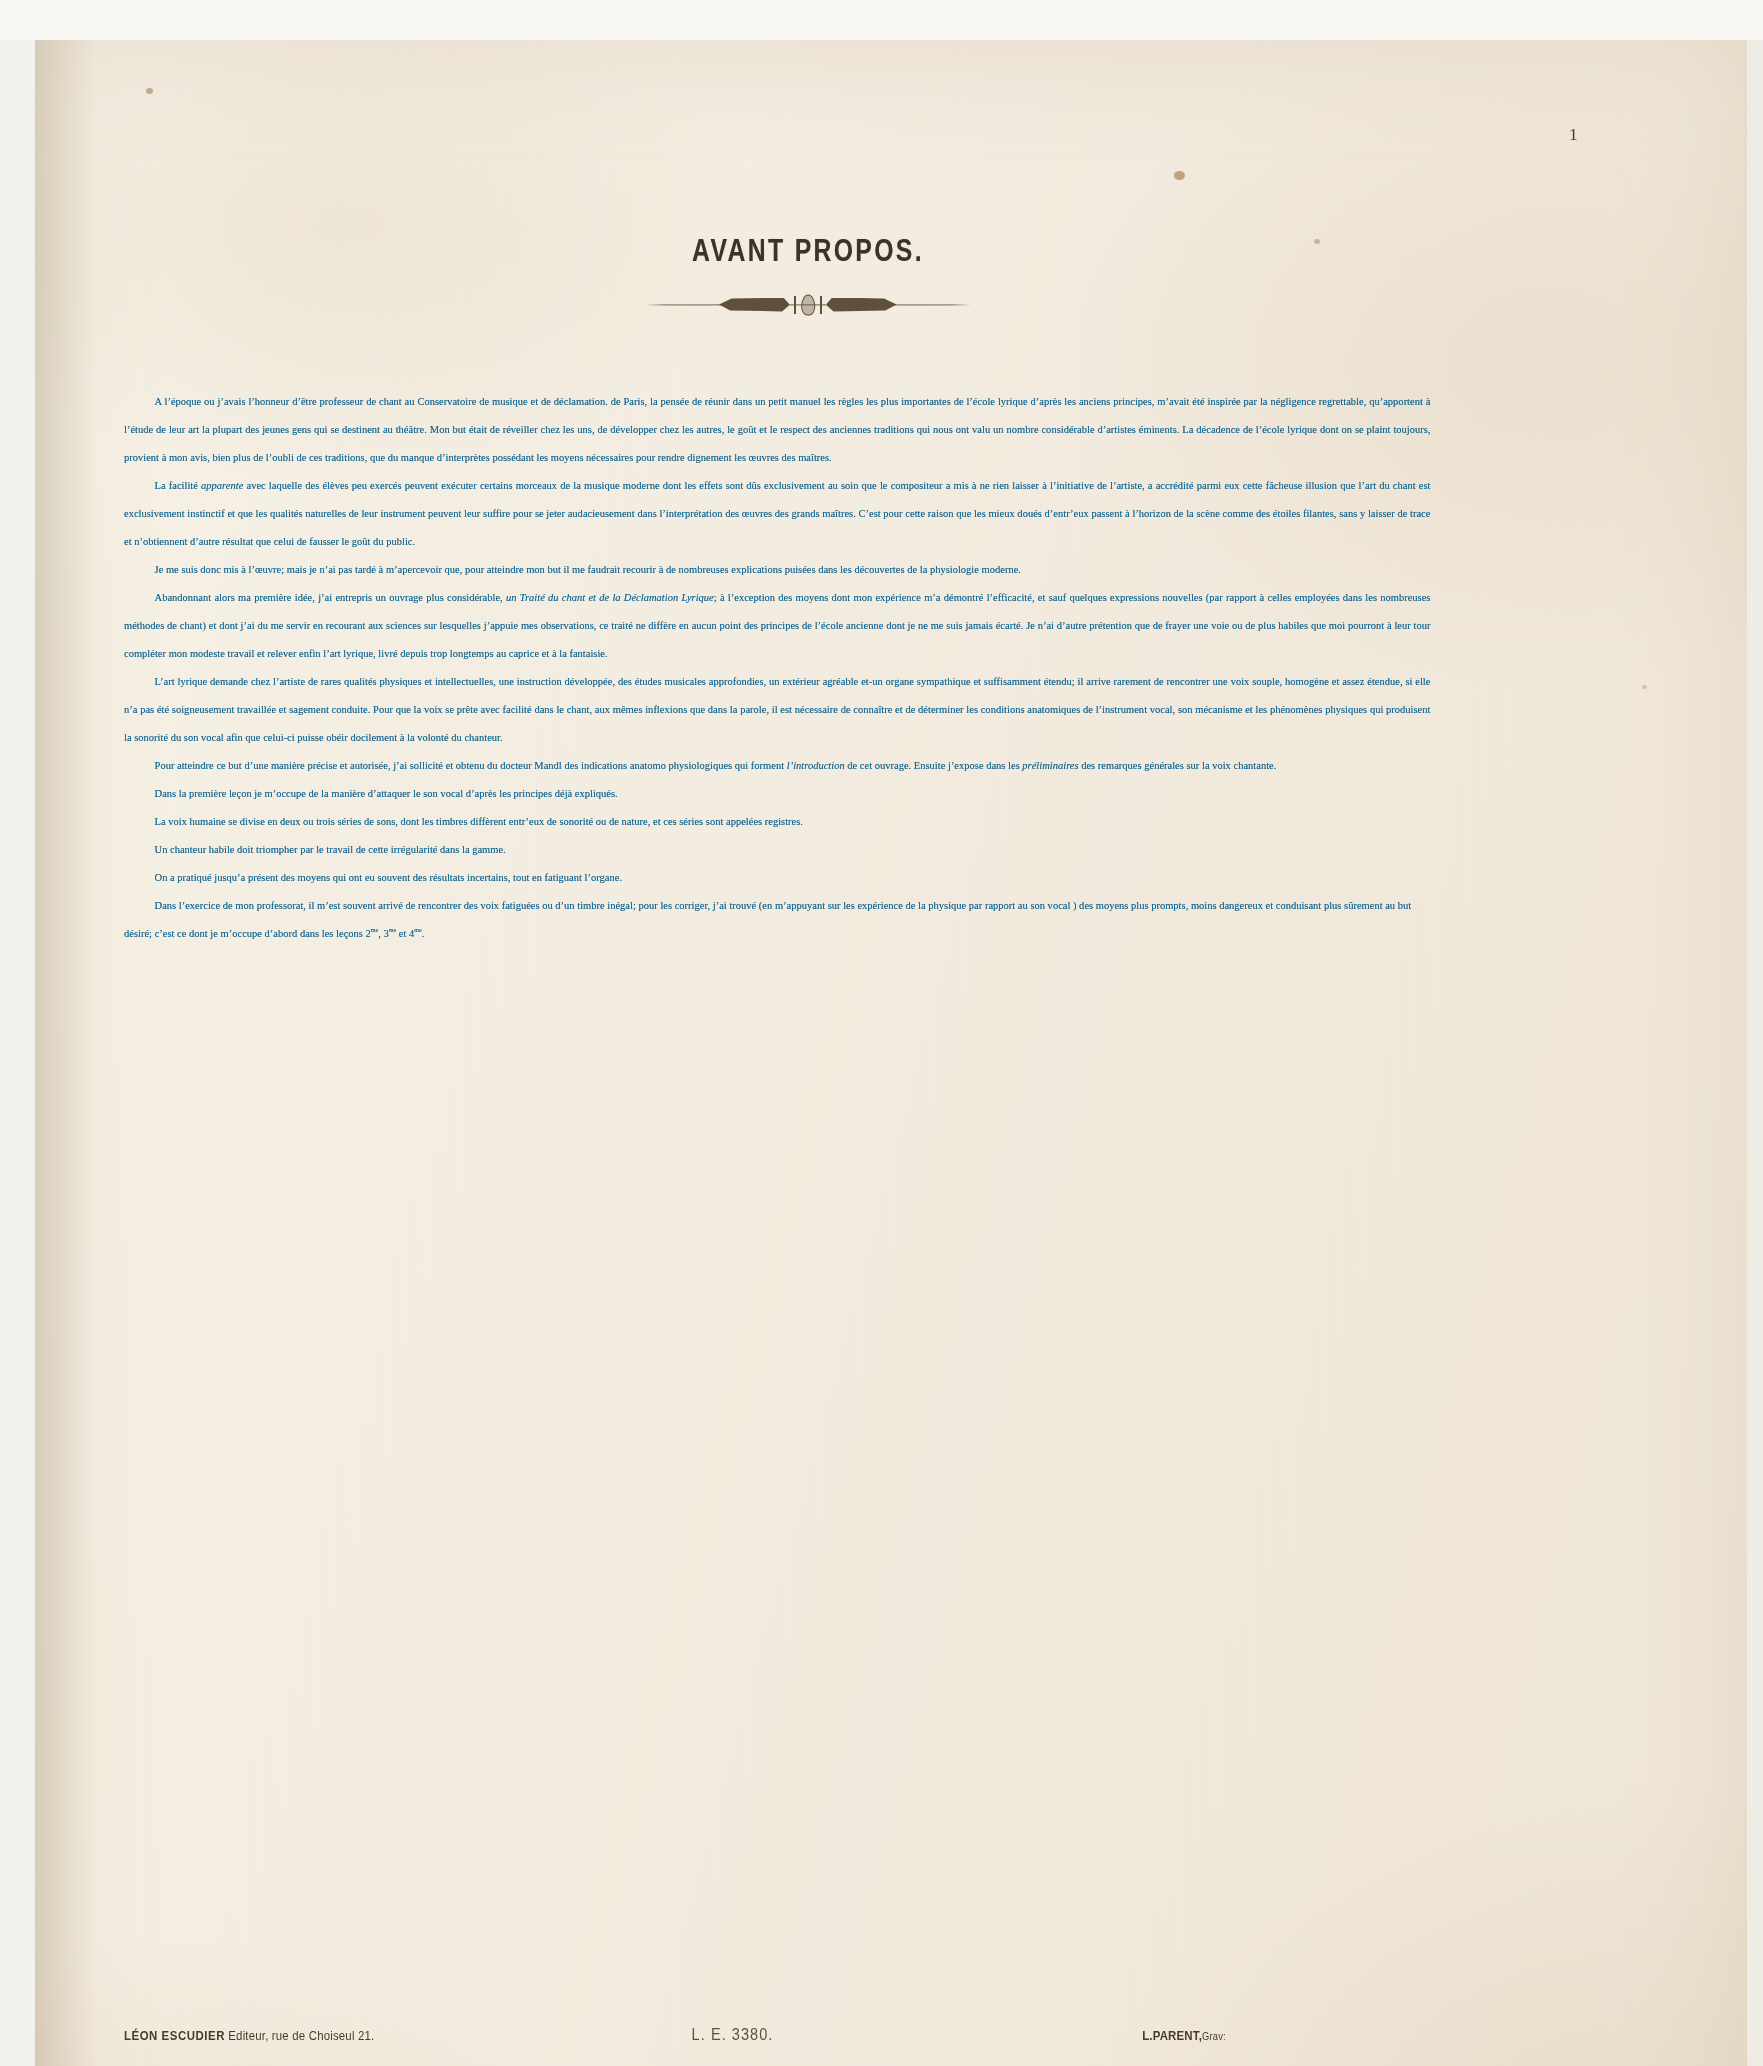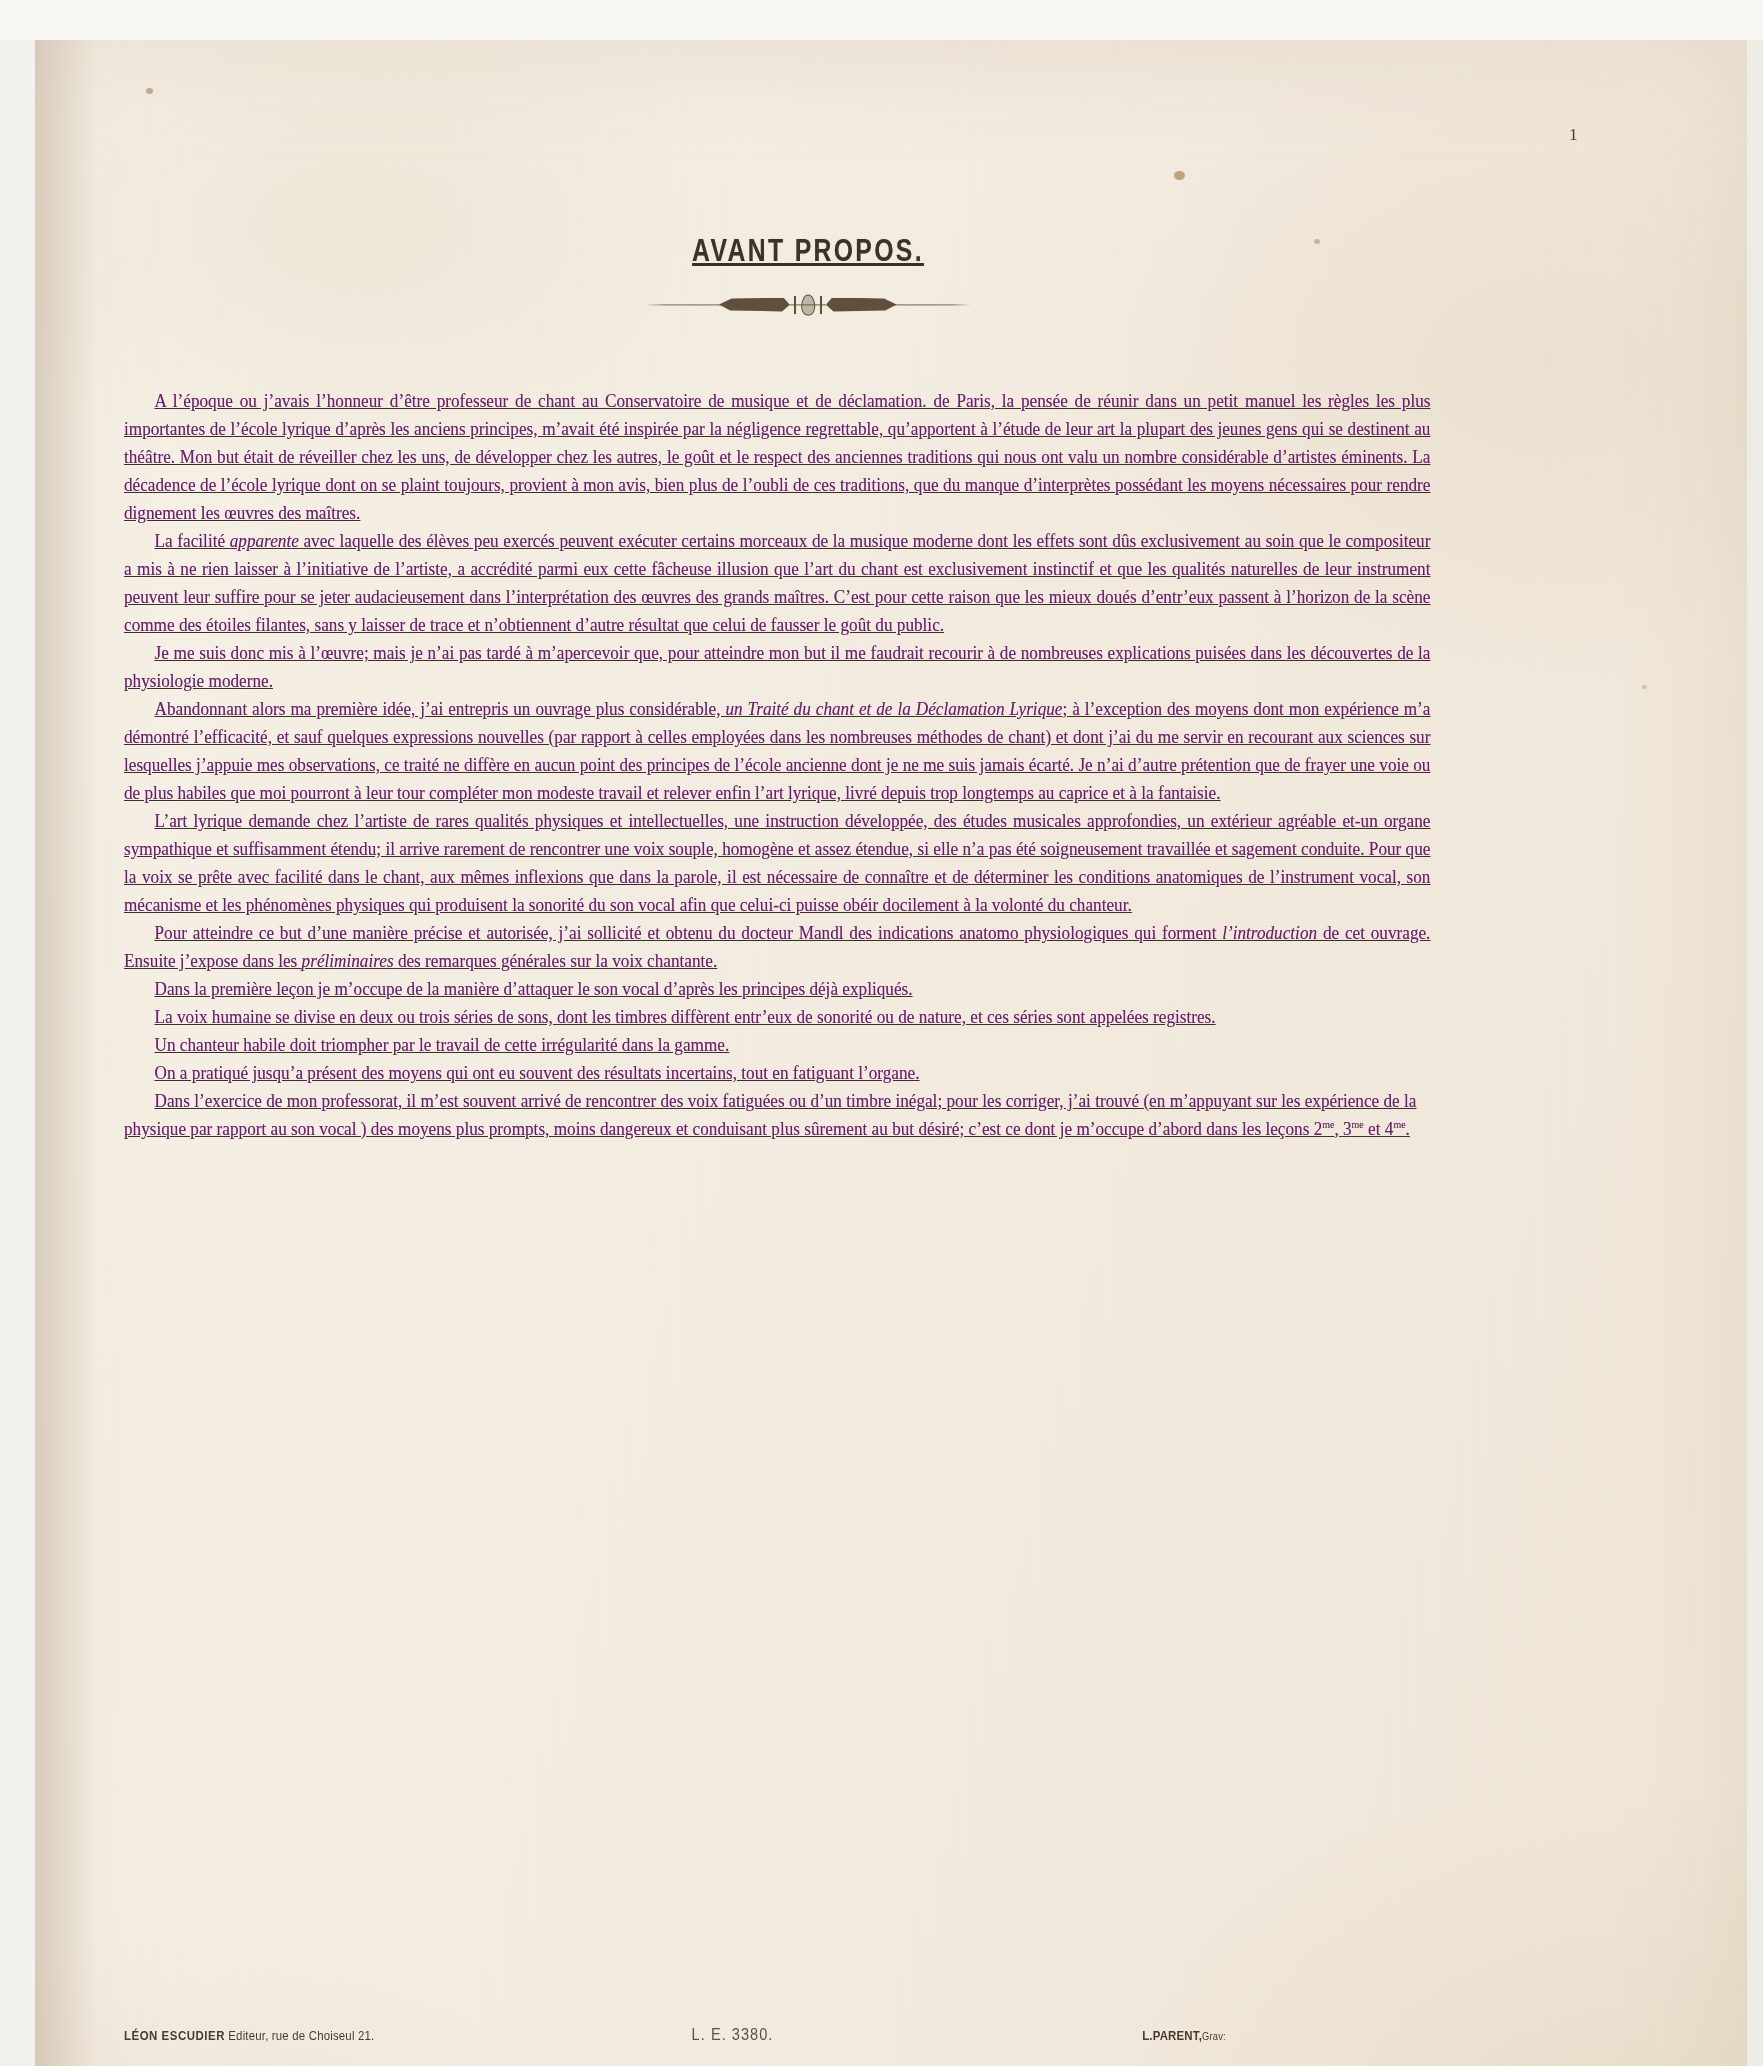--- a/index.html
+++ b/index.html
@@ -76,21 +76,20 @@
     pointer-events: none;
   }
 
   
   #content {
     position: absolute;
     left: 124px;
     top: 103px;
     width: 1368px;
     color: #3a3026;
-    text-decoration: underline;
   }
 
   #page-number {
     position: absolute;
     top: 124px;
     right: 185px;
     font-family: "Liberation Serif", serif;
     font-size: 17.4px;
     color: #4a3f31;
     letter-spacing: 0.4px;
@@ -159,23 +158,23 @@
     height: 19px;
     transform: translate(-50%, -50%);
     border: 1.7px solid #5e503b;
     border-radius: 50% 50% 45% 45% / 58% 58% 42% 42%;
     background: rgba(94,80,59,0.35);
   }
 
   
   #body-text {
     font-family: "Liberation Serif", "DejaVu Serif", serif;
-    font-size: 18px;
+    font-size: 11px;
     line-height: 28px;
-    color: #701a75;
+    color: #0369a1;
     text-align: justify;
     text-justify: inter-word;
     -webkit-font-smoothing: none;
   }
   #body-text p {
     margin: 0;
     text-indent: 32px;
     transform: scaleX(0.955);
     transform-origin: left center;
     text-shadow: 0 0 0.5px rgba(60,48,34,0.45);

